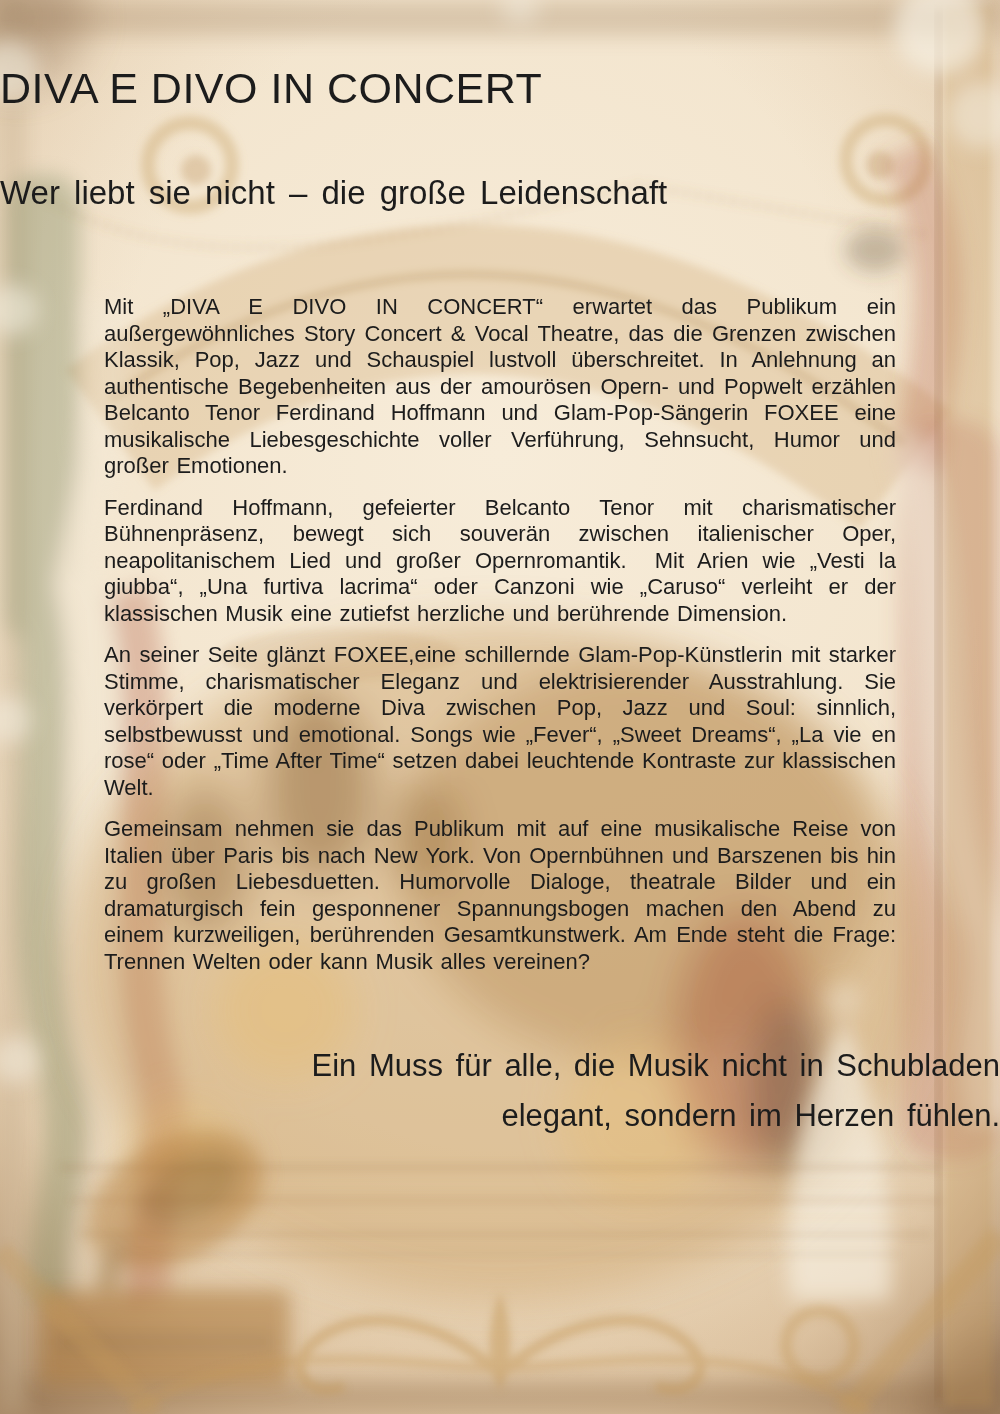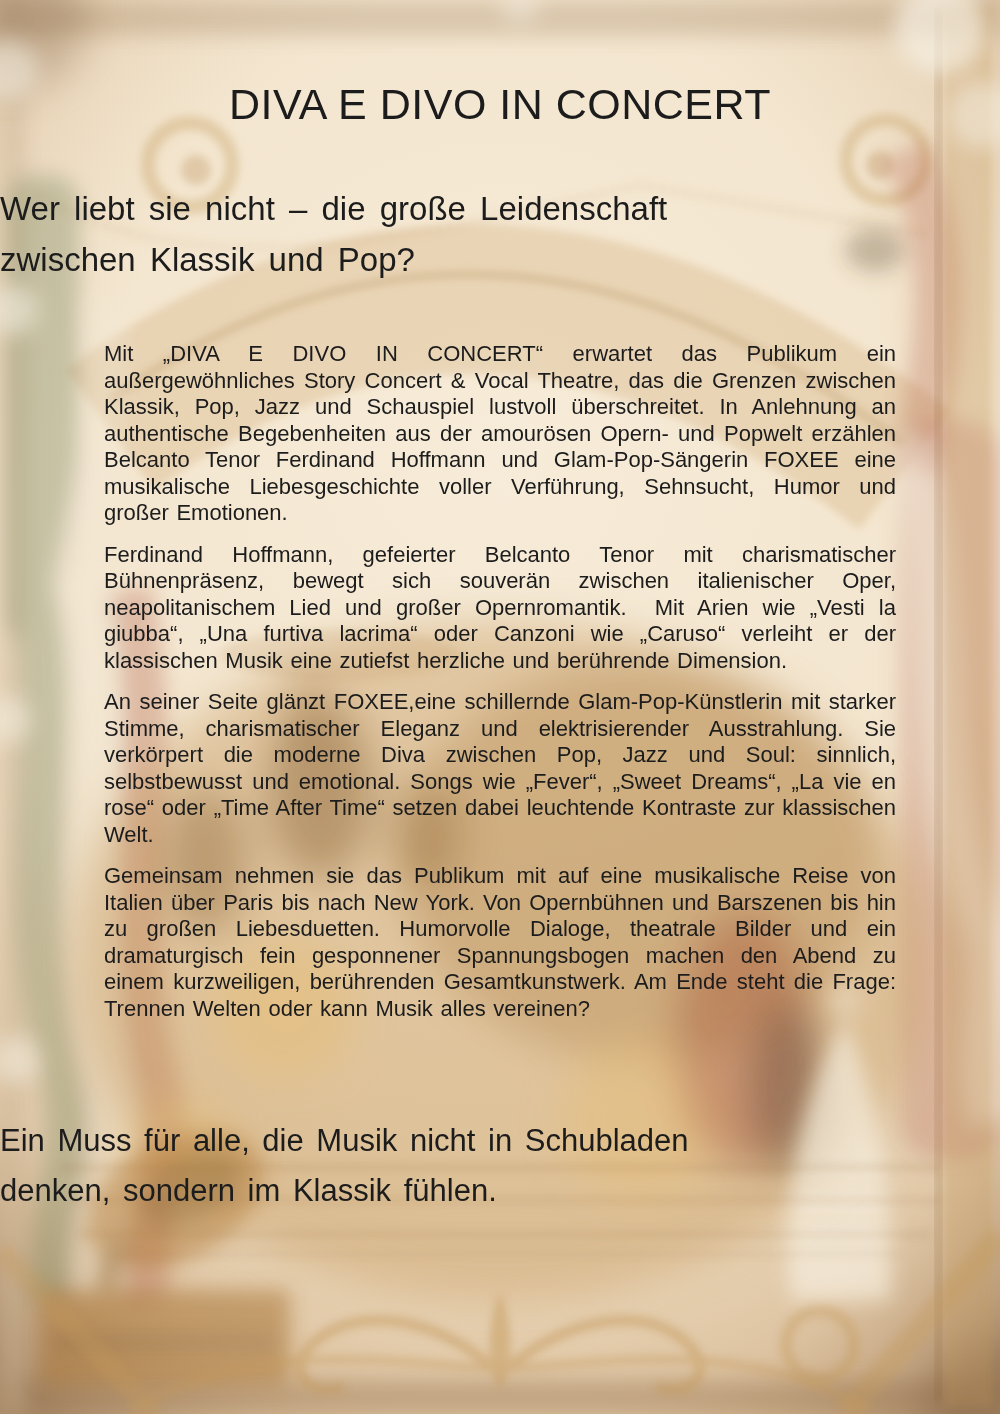--- a/index.html
+++ b/index.html
@@ -5,27 +5,27 @@
   html,body{margin:0;padding:0;background:#ffffff;}
   .page{
     position:relative;width:1000px;height:1414px;overflow:hidden;
     font-family:"Liberation Sans",sans-serif;
     color:var(--ink,#1c1c1c);
     background:radial-gradient(ellipse 120% 85% at 50% 32%,
       #f7ecd9 0%, #f3e5ce 42%, #eedcc0 68%, #e2c9a6 88%, #d4b58e 100%);
   }
   .bg{position:absolute;left:0;top:0;width:100%;height:100%;z-index:1;}
   .content{position:relative;z-index:2;padding-top:64px;}
-  .title{margin:16px;font-size:43px;font-weight:400;text-align:center;letter-spacing:.5px;}
+  .title{margin:0;font-size:43px;font-weight:400;text-align:left;letter-spacing:.5px;}
   .subtitle{margin:54px 0 0;font-size:33px;font-weight:400;text-align:left;line-height:51px;word-spacing:5px;}
   .sub-line{display:block;}
-  .body-text{width:792px;margin:56px auto 0;}
+  .body-text{width:792px;margin:76px auto 0;}
   .para{margin:0 0 15px;font-size:22px;line-height:26.5px;text-align:justify;word-spacing:1.5px;}
   .para:last-child{margin-bottom:0;}
-  .tagline{margin-top:94px;text-align:left;font-size:31px;line-height:50px;word-spacing:4px;}
+  .tagline{margin-top:66px;text-align:right;font-size:31px;line-height:50px;word-spacing:4px;}
   .tag-line{display:block;}
 </style>
 </head>
 <body>
 
 <div class="page">
 
   <svg class="bg" viewBox="0 0 1000 1414" preserveAspectRatio="none" aria-hidden="true">
     <defs>
       <filter id="b4" x="-40%" y="-40%" width="180%" height="180%">
@@ -141,28 +141,27 @@
       <circle cx="8" cy="720" r="24" opacity="0.50"></circle>
       <circle cx="16" cy="1060" r="24" opacity="0.50"></circle>
     </g>
   </svg>
 
   <div class="content">
     <h1 class="title">DIVA E DIVO IN CONCERT</h1>
 
     <h2 class="subtitle">
       <span class="sub-line">Wer liebt sie nicht – die große Leidenschaft</span>
-      <span class="sub-line">zwischen Klassik und Pop?</span>
     </h2>
 
     <div class="body-text">
       <p class="para">Mit „DIVA E DIVO IN CONCERT“ erwartet das Publikum ein außergewöhnliches Story Concert &amp; Vocal Theatre, das die Grenzen zwischen Klassik, Pop, Jazz und Schauspiel lustvoll überschreitet. In Anlehnung an authentische Begebenheiten aus der amourösen Opern- und Popwelt erzählen Belcanto Tenor Ferdinand Hoffmann und Glam-Pop-Sängerin FOXEE eine musikalische Liebesgeschichte voller Verführung, Sehnsucht, Humor und großer Emotionen.</p>
       <p class="para">Ferdinand Hoffmann, gefeierter Belcanto Tenor mit charismatischer Bühnenpräsenz, bewegt sich souverän zwischen italienischer Oper, neapolitanischem Lied und großer Opernromantik.&nbsp; Mit Arien wie „Vesti la giubba“, „Una furtiva lacrima“ oder Canzoni wie „Caruso“ verleiht er der klassischen Musik eine zutiefst herzliche und berührende Dimension.</p>
       <p class="para">An seiner Seite glänzt FOXEE,eine schillernde Glam-Pop-Künstlerin mit starker Stimme, charismatischer Eleganz und elektrisierender Ausstrahlung. Sie verkörpert die moderne Diva zwischen Pop, Jazz und Soul: sinnlich, selbstbewusst und emotional. Songs wie „Fever“, „Sweet Dreams“, „La vie en rose“ oder „Time After Time“ setzen dabei leuchtende Kontraste zur klassischen Welt.</p>
       <p class="para">Gemeinsam nehmen sie das Publikum mit auf eine musikalische Reise von Italien über Paris bis nach New York. Von Opernbühnen und Barszenen bis hin zu großen Liebesduetten. Humorvolle Dialoge, theatrale Bilder und ein dramaturgisch fein gesponnener Spannungsbogen machen den Abend zu einem kurzweiligen, berührenden Gesamtkunstwerk. Am Ende steht die Frage: Trennen Welten oder kann Musik alles vereinen?</p>
     </div>
 
     <div class="tagline">
       <span class="tag-line">Ein Muss für alle, die Musik nicht in Schubladen</span>
-      <span class="tag-line">denken, sondern im Klassik fühlen.</span>
+      <span class="tag-line">elegant, sondern im Herzen fühlen.</span>
     </div>
   </div>
 </div>
 
 </body></html>

